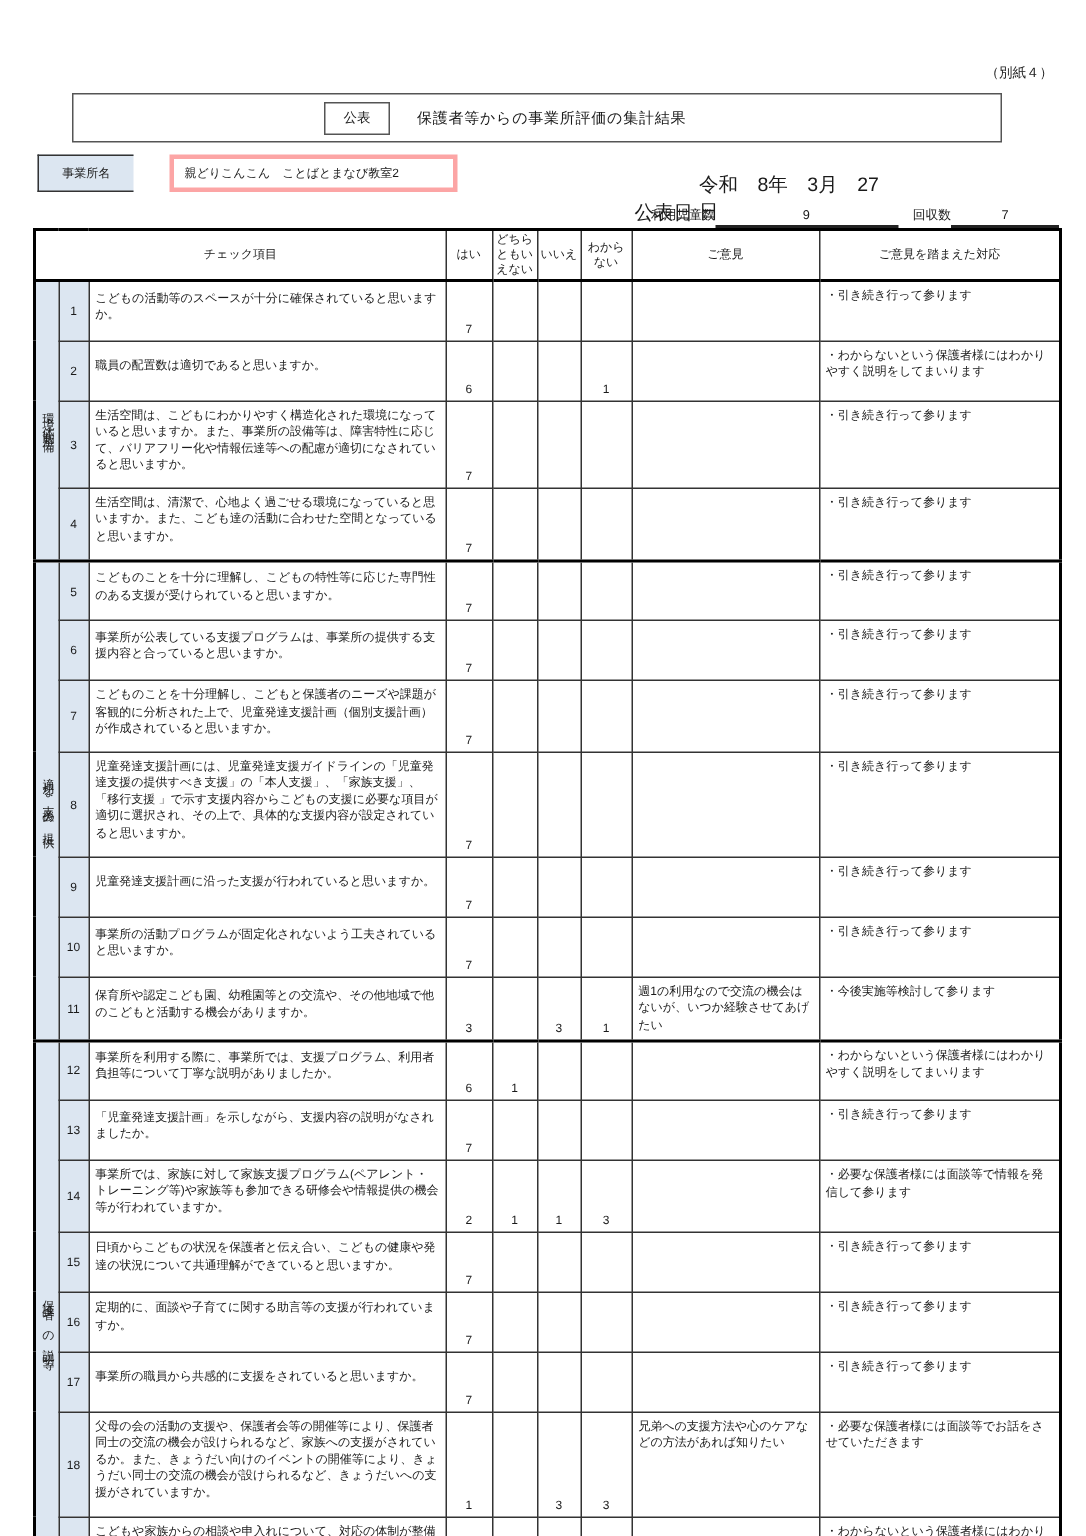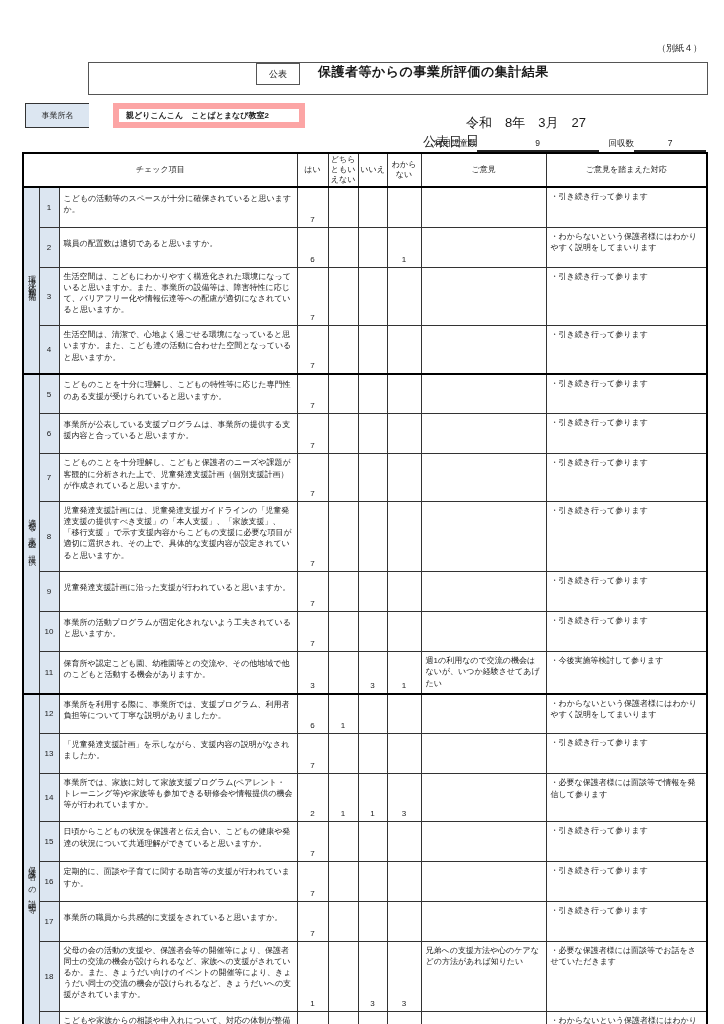--- a/index.html
+++ b/index.html
@@ -13,44 +13,42 @@
     overflow:hidden;
     padding-left:36px;
   }
   .attachment {
     position:absolute; top:42px; right:22px;
     font-size:9px; color:#222;
   }
   .title-box {
     position:absolute; top:62px; left:48px; width:620px; height:33px;
     border:1px solid #555;
-    display:flex; align-items:flex-start;
+    display:flex; align-items:center;
     background:#fff;
-    margin-left:40px;
   }
   .publish-box {
     margin-left:167px;
     width:44px; height:22px;
     border:1px solid #555;
     display:flex; align-items:center; justify-content:center;
     font-size:9px;
   }
-  .doc-title { margin-left:18px; font-size:13px; font-weight:bold; letter-spacing:0.5px; }
+  .doc-title { margin-left:18px; font-size:10px; font-weight:normal; letter-spacing:0.5px; }
   .office-row { position:absolute; top:103px; left:25px; display:flex;gap:24px; }
   .office-label {
     width:64px; height:25px; background:#dce6f1;
     border:1px solid #333; border-right:none;
     display:flex; align-items:center; justify-content:center;
     font-size:8px;
   }
   .office-name {
-    width:192px; height:25px; border:6px solid #fca5a5;
+    width:192px; height:25px; border:3px solid #fca5a5;
     display:flex; align-items:center; font-size:8px; padding-left:7px;
     background:#fff;
-    font-weight:bold;
   }
   .pubdate-row {
     position:absolute; top:114px; left:423px;
     display:flex; align-items:flex-end; font-size:13px;
   }
   .pubdate-label { margin-right:4px; padding-bottom:2px; }
   .pubdate-value {
     width:128px; border-bottom:1.5px solid #333; padding-bottom:2px;
   }
   .counts-row {

